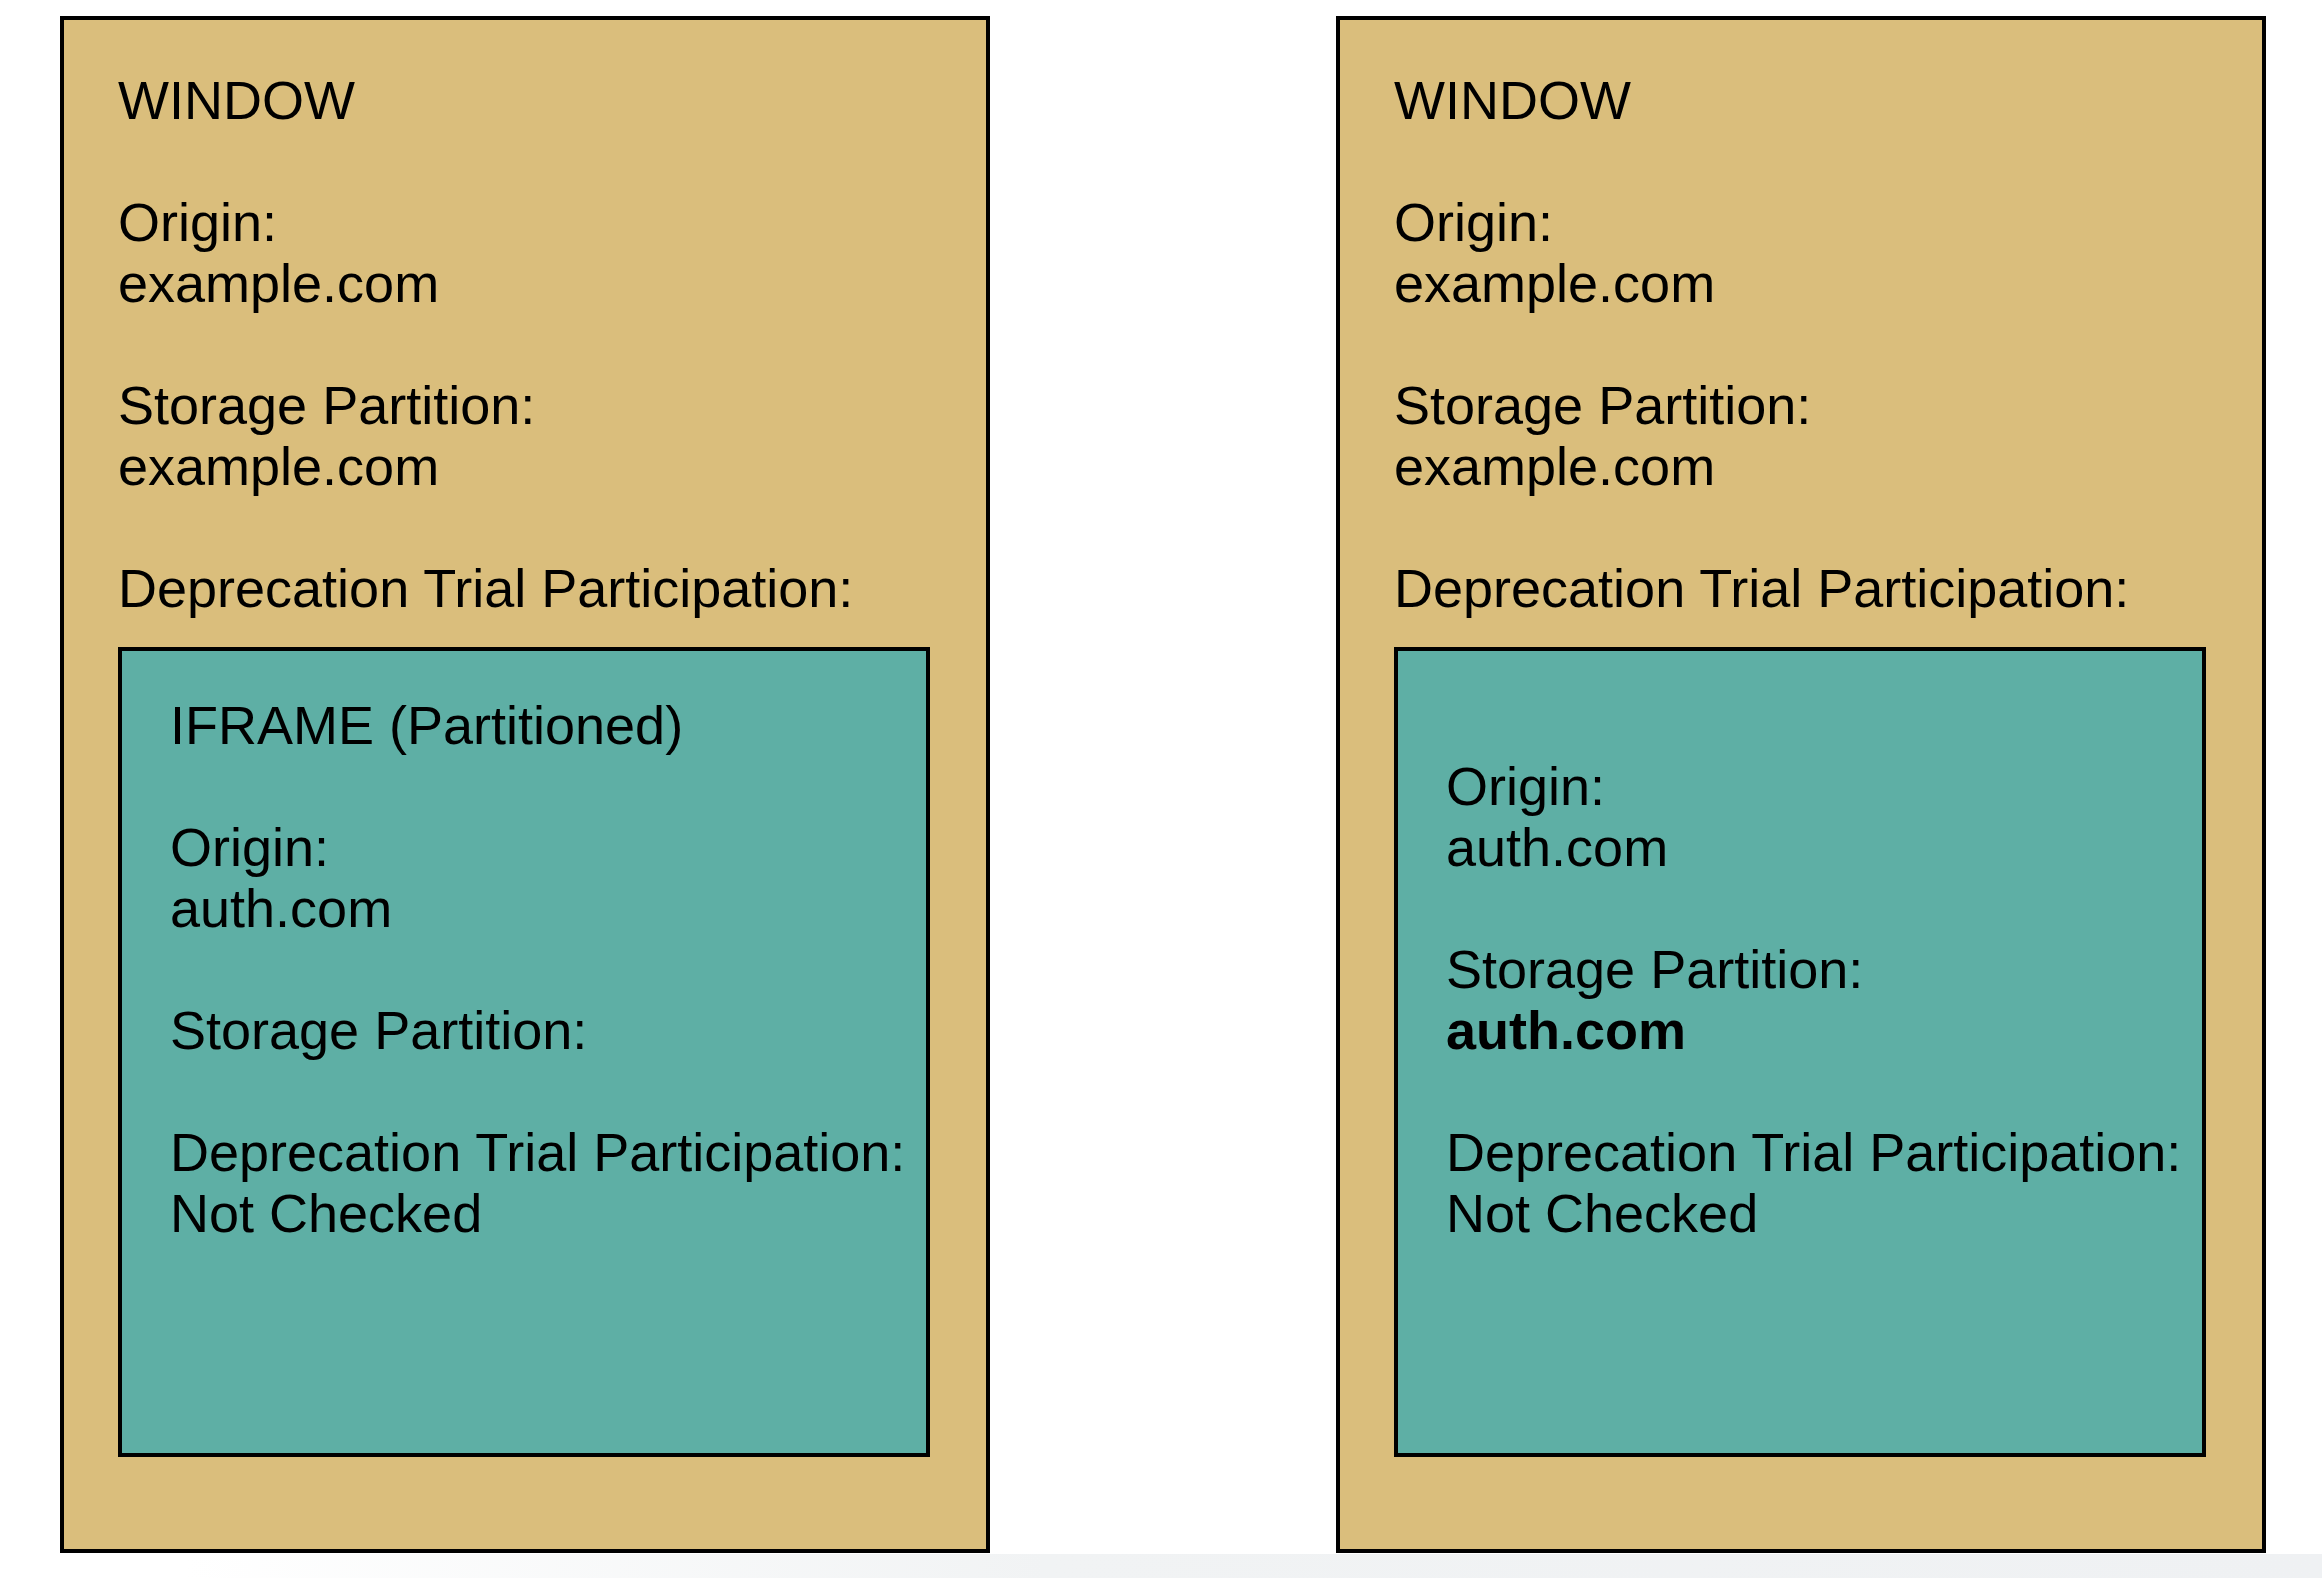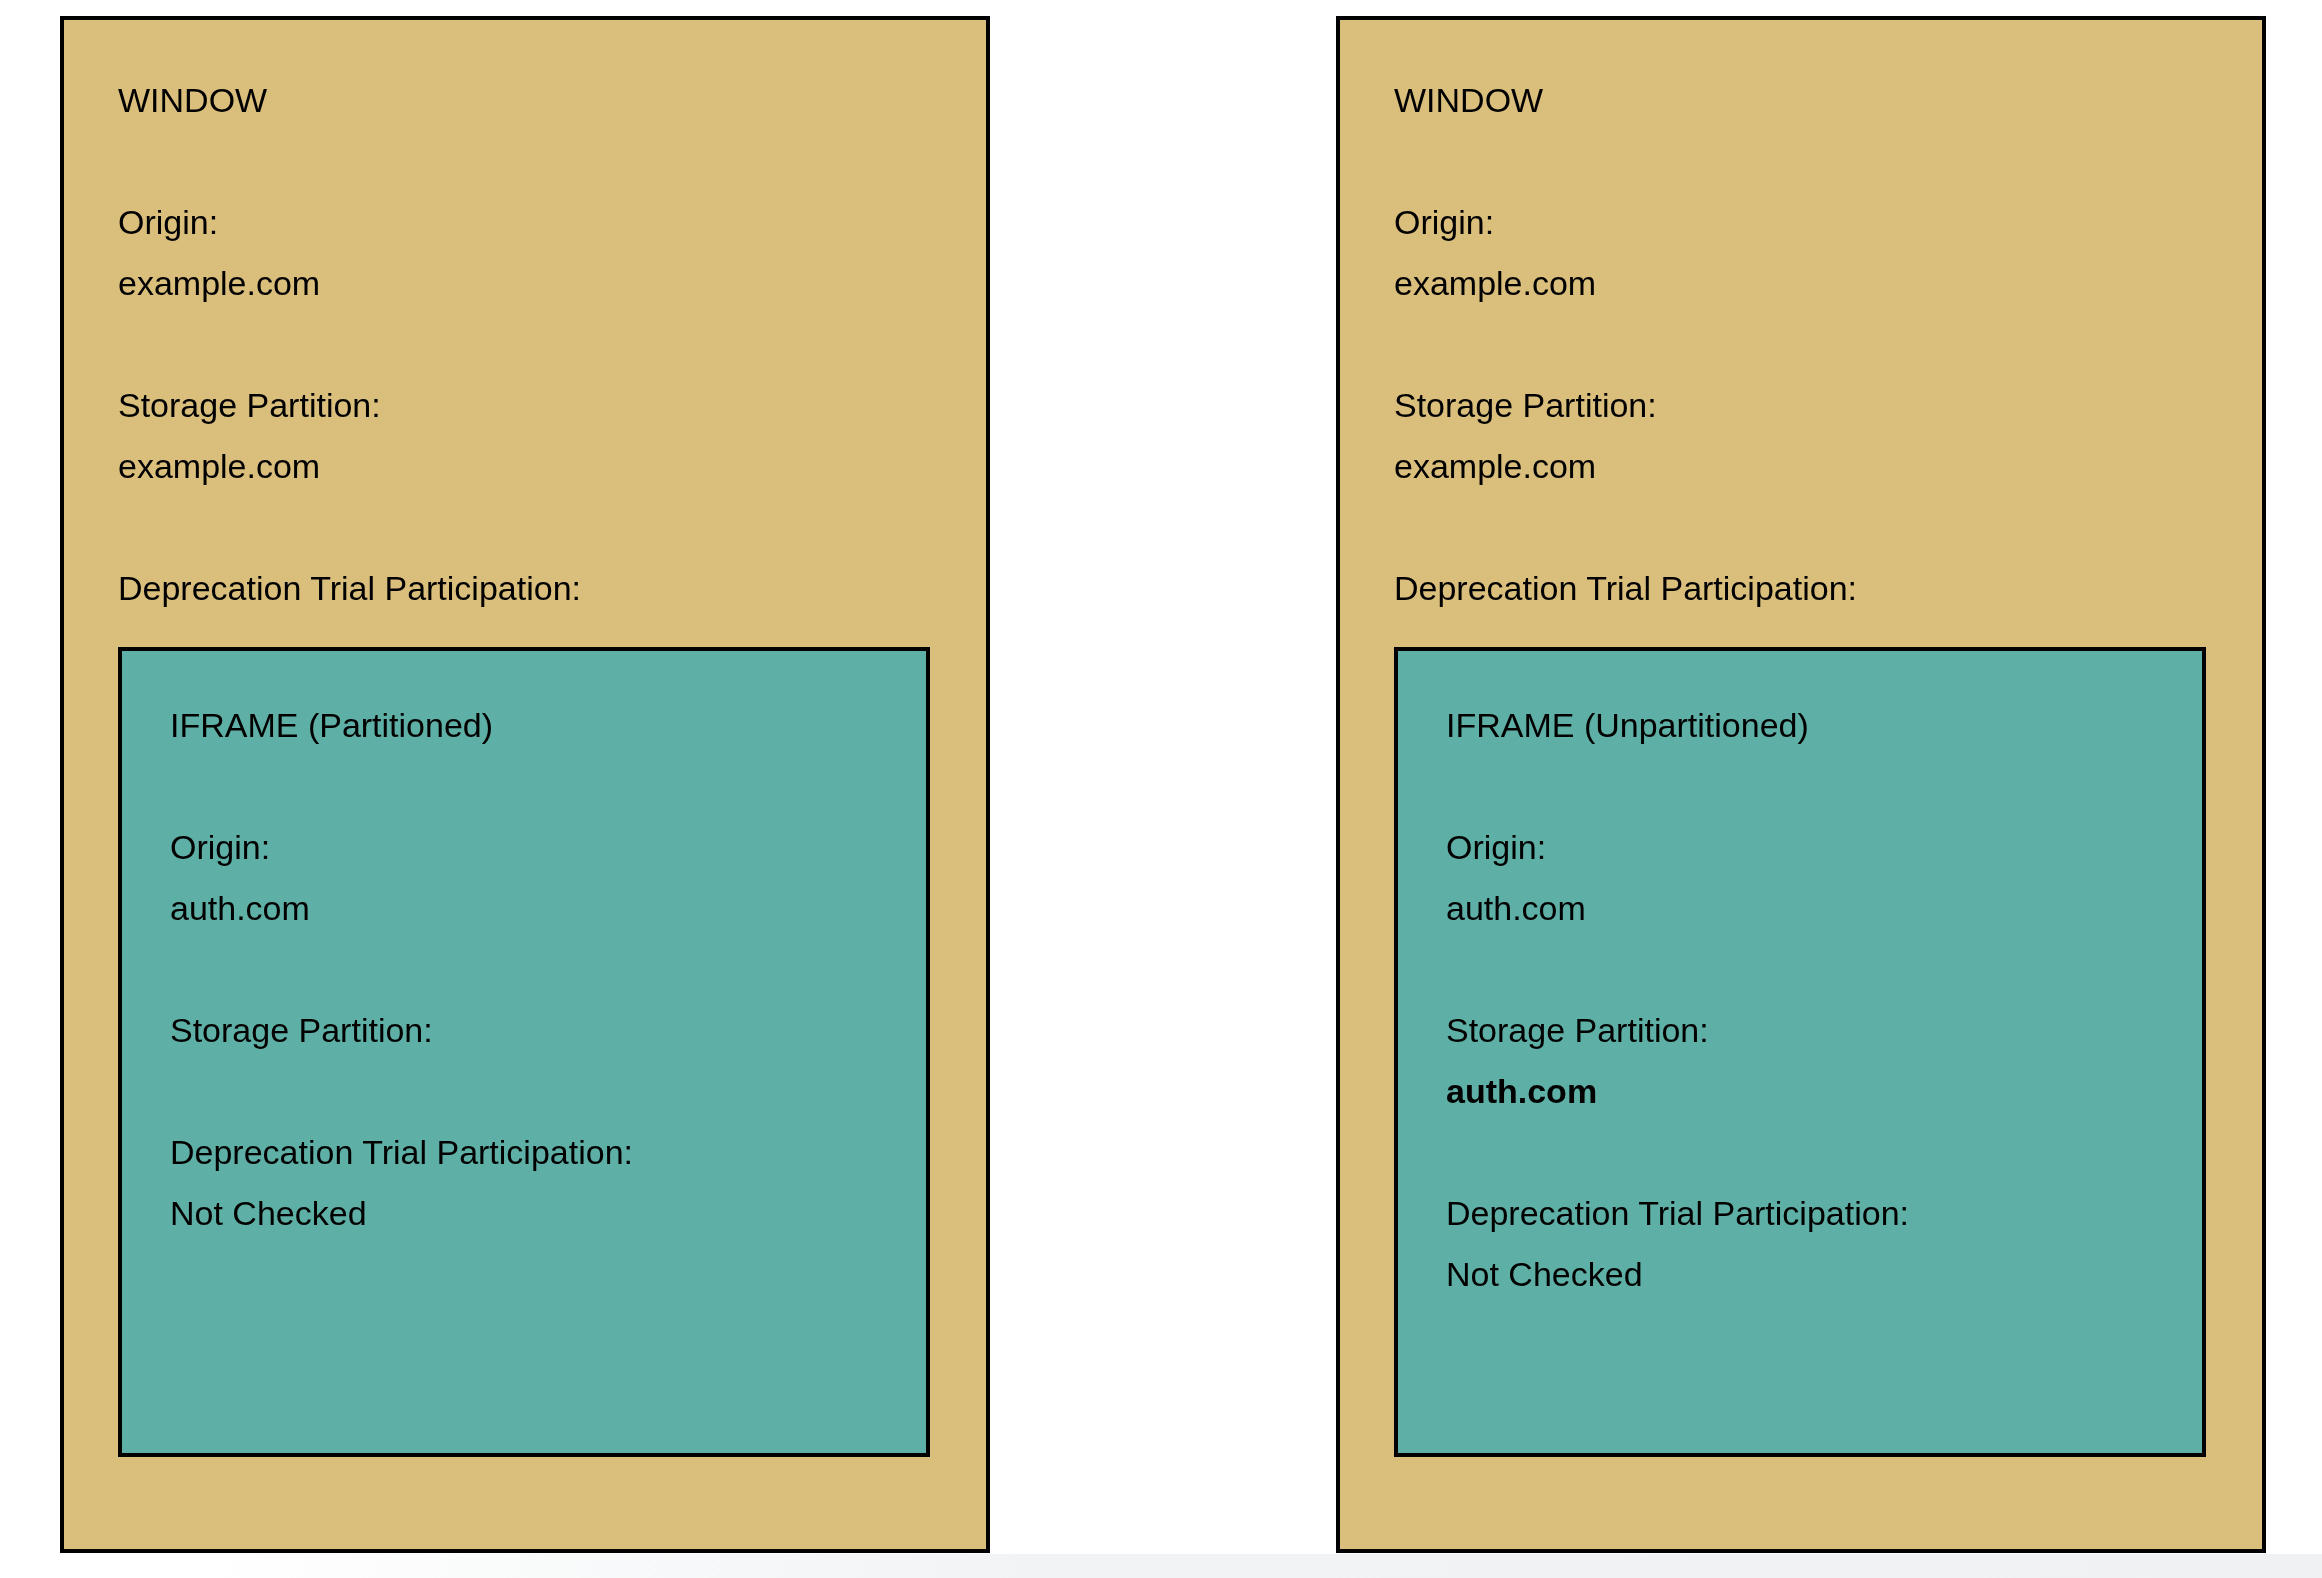--- a/index.html
+++ b/index.html
@@ -17,21 +17,21 @@
   }
   .window {
     position: absolute;
     top: 16px;
     width: 930px;
     height: 1537px;
     box-sizing: border-box;
     background: var(--window-bg, #dabe7c);
     border: 4px solid #000000;
     padding: 50px 28px 0 54px;
-    font-size: 34px;
+    font-size: 54px;
     line-height: 61px;
   }
   #window-0 { left: 60px; }
   #window-1 { left: 1336px; }
   .line { white-space: nowrap; }
   .spacer { height: 61px; }
   .bold { font-weight: bold; }
   .iframe-box {
     box-sizing: border-box;
     margin-top: 28px;
@@ -80,21 +80,20 @@
   <div class="line">WINDOW</div>
   <div class="spacer"></div>
   <div class="line">Origin:</div>
   <div class="line">example.com</div>
   <div class="spacer"></div>
   <div class="line">Storage Partition:</div>
   <div class="line">example.com</div>
   <div class="spacer"></div>
   <div class="line">Deprecation Trial Participation:</div>
   <div class="iframe-box">
-    <div class="line">IFRAME (Unpartitioned)</div>
     <div class="spacer"></div>
     <div class="line">Origin:</div>
     <div class="line">auth.com</div>
     <div class="spacer"></div>
     <div class="line">Storage Partition:</div>
     <div class="line bold">auth.com</div>
     <div class="spacer"></div>
     <div class="line">Deprecation Trial Participation:</div>
     <div class="line">Not Checked</div>
   </div>

